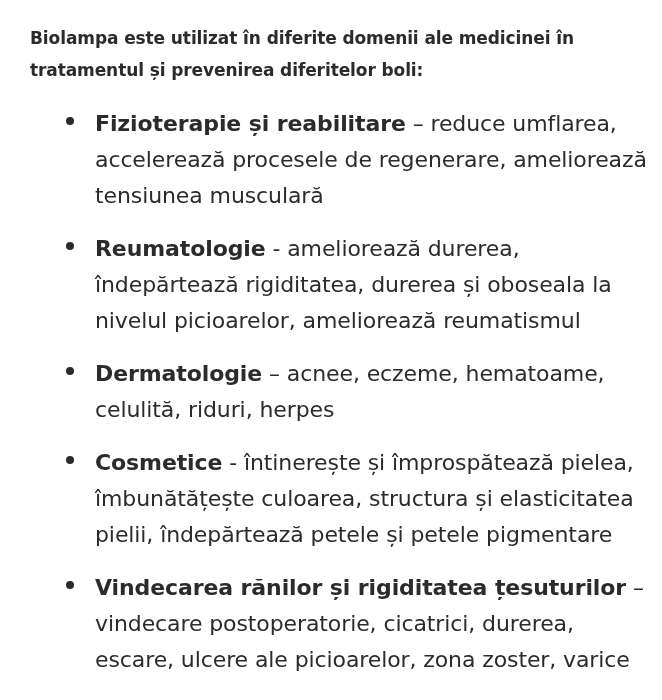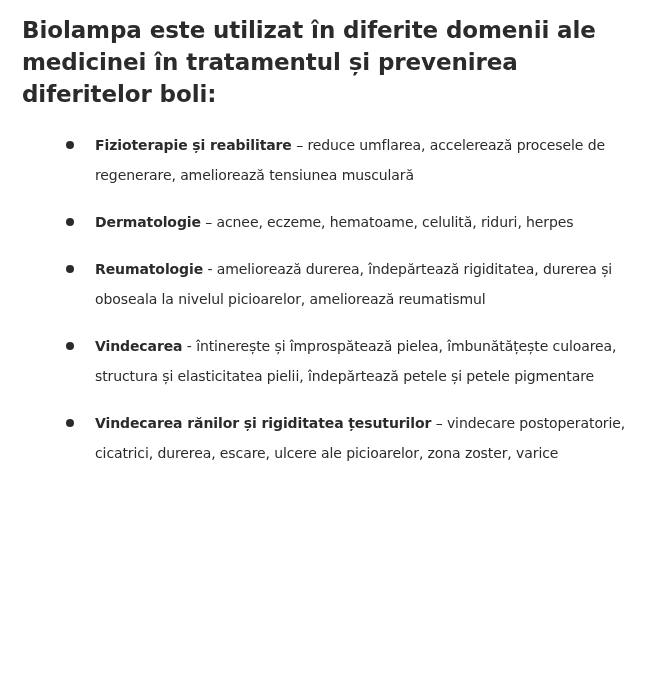--- a/index.html
+++ b/index.html
@@ -13,36 +13,36 @@
       overflow: hidden;
       font-family: "DejaVu Sans", sans-serif;
       color: #2b2b2b;
     }
     .doc {
       position: relative;
       padding: 14px 0 0 22px;
     }
     .intro {
       font-weight: bold;
-      font-size: 23px;
+      font-size: 17px;
       line-height: 32px;
-      margin: 0;
+      margin: 8px;
       width: 630px;
       letter-spacing: -0.1px;
     }
     ul.list {
       list-style: none;
       margin: 20px 0 0 0;
       padding: 0;
     }
     ul.list li {
       position: relative;
       padding-left: 73px;
-      font-size: 14px;
-      line-height: 30px;
+      font-size: 22px;
+      line-height: 36px;
       margin-bottom: 17px;
       width: 560px;
       letter-spacing: -0.1px;
     }
     .bullet {
       position: absolute;
       left: 44px;
       top: 11px;
       width: 8px;
       height: 8px;
@@ -57,25 +57,25 @@
 <body>
 
 <div class="doc">
   <p class="intro">Biolampa este utilizat în diferite domenii ale medicinei în tratamentul și prevenirea diferitelor boli:</p>
 
   <ul class="list">
     <li>
       <span class="bullet"></span><span class="term">Fizioterapie și reabilitare</span><span> – </span><span>reduce umflarea, accelerează procesele de regenerare, ameliorează tensiunea musculară</span>
     </li>
     <li>
+      <span class="bullet"></span><span class="term">Reumatologie</span><span> - </span><span>ameliorează durerea, îndepărtează rigiditatea, durerea și oboseala la nivelul picioarelor, ameliorează reumatismul</span>
+    </li>
+    <li>
       <span class="bullet"></span><span class="term">Dermatologie</span><span> – </span><span>acnee, eczeme, hematoame, celulită, riduri, herpes</span>
     </li>
     <li>
-      <span class="bullet"></span><span class="term">Reumatologie</span><span> - </span><span>ameliorează durerea, îndepărtează rigiditatea, durerea și oboseala la nivelul picioarelor, ameliorează reumatismul</span>
-    </li>
-    <li>
-      <span class="bullet"></span><span class="term">Vindecarea</span><span> - </span><span>întinerește și împrospătează pielea, îmbunătățește culoarea, structura și elasticitatea pielii, îndepărtează petele și petele pigmentare</span>
+      <span class="bullet"></span><span class="term">Cosmetice</span><span> - </span><span>întinerește și împrospătează pielea, îmbunătățește culoarea, structura și elasticitatea pielii, îndepărtează petele și petele pigmentare</span>
     </li>
     <li>
       <span class="bullet"></span><span class="term">Vindecarea rănilor și rigiditatea țesuturilor</span><span> – </span><span>vindecare postoperatorie, cicatrici, durerea, escare, ulcere ale picioarelor, zona zoster, varice</span>
     </li>
   </ul>
 </div>
 
 </body></html>

